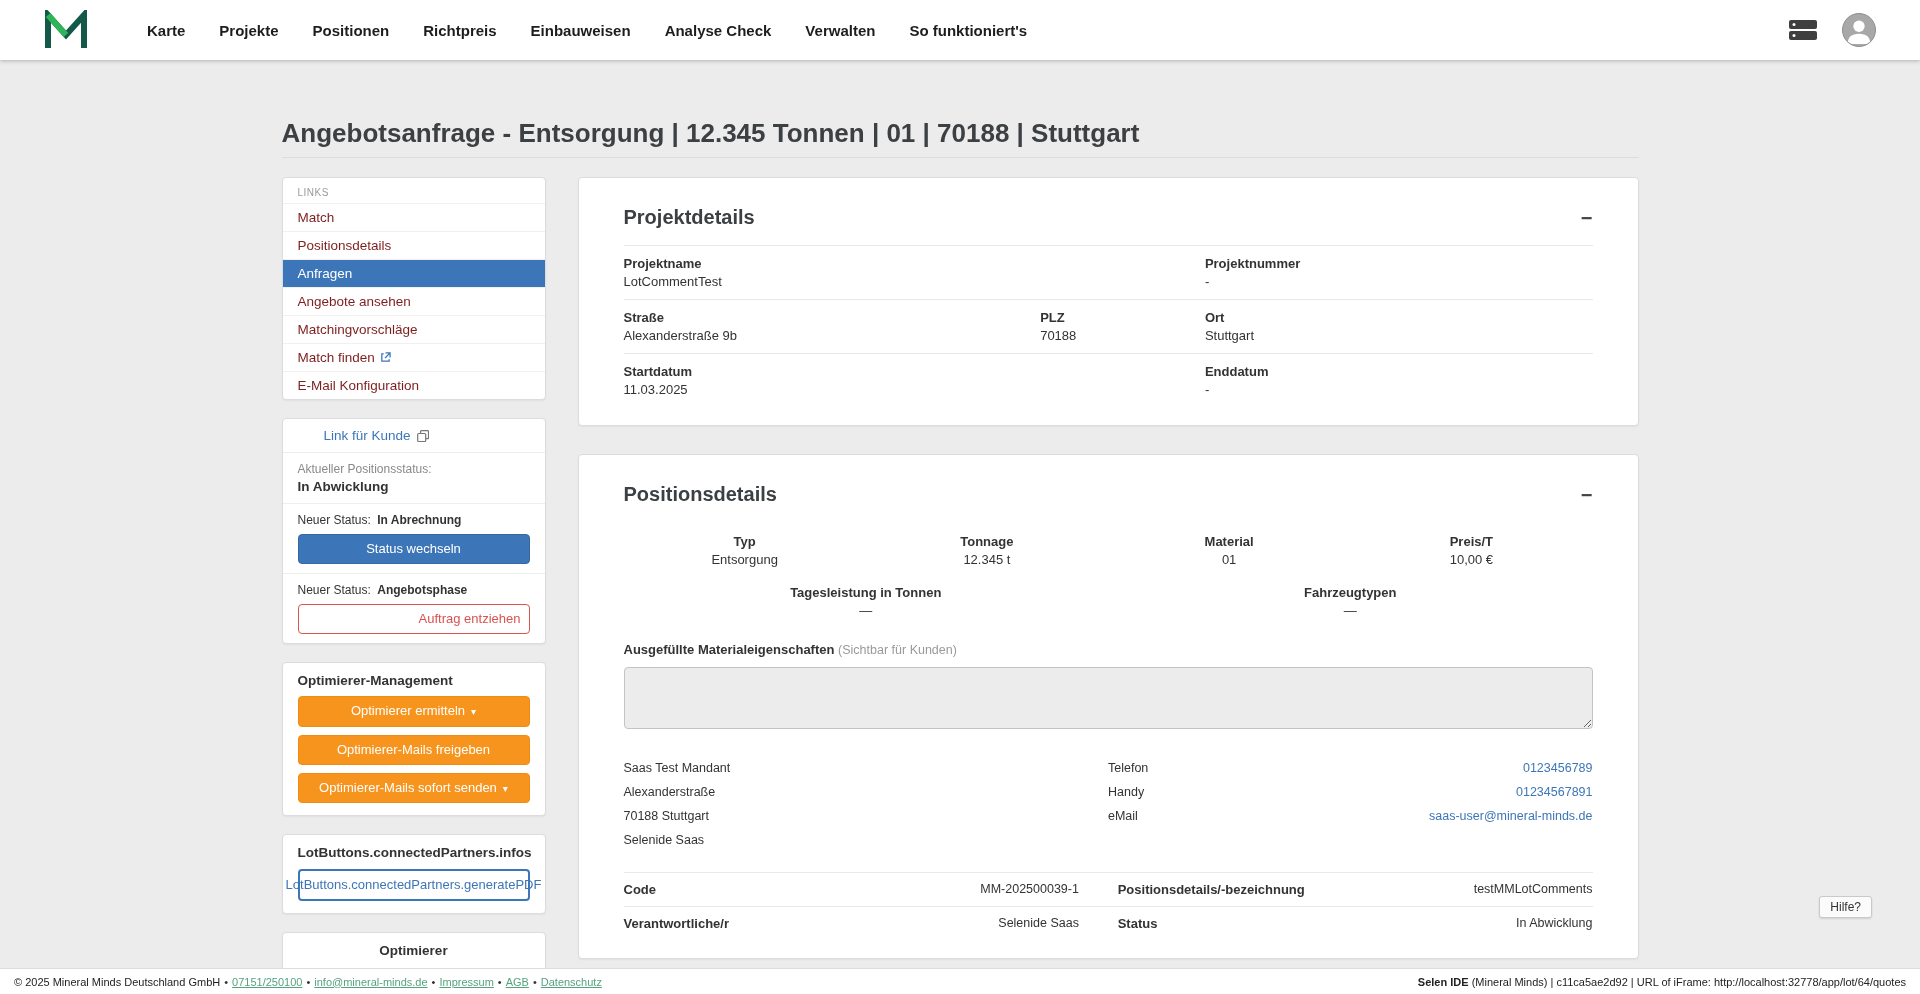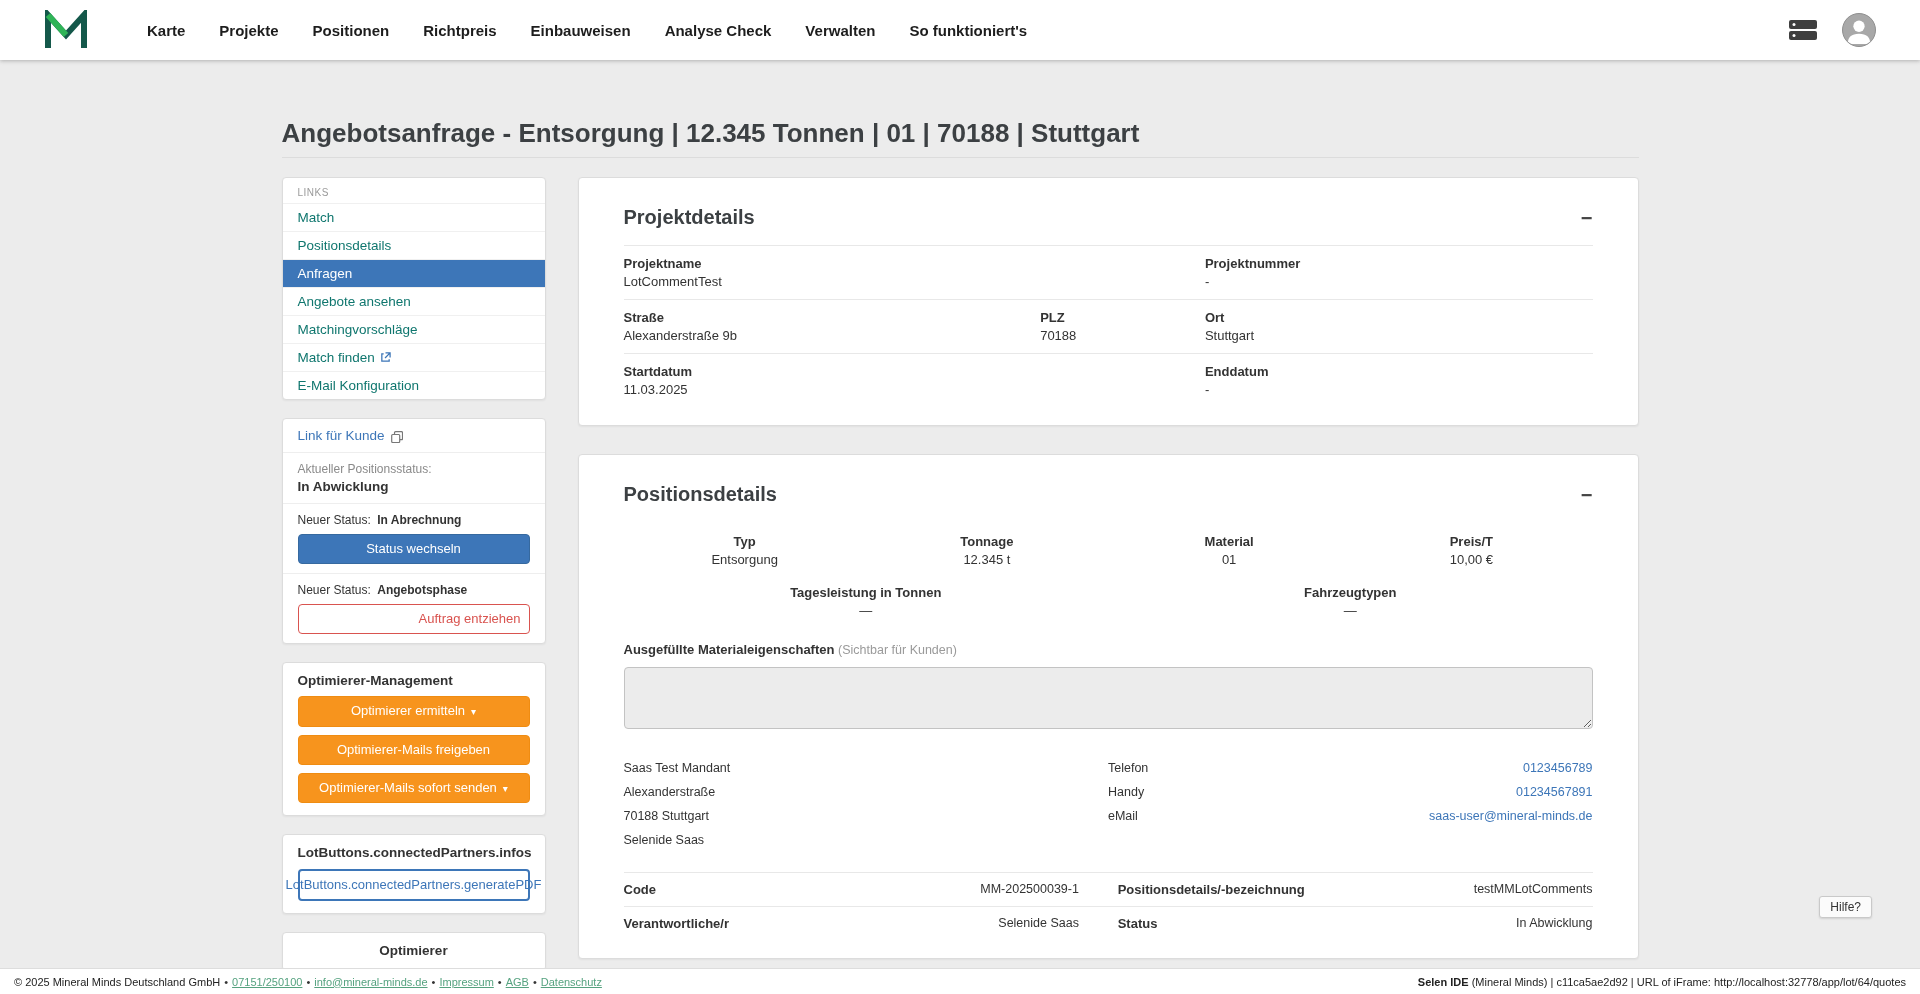--- a/index.html
+++ b/index.html
@@ -44,27 +44,27 @@
   
   .scard {
     background: #fff; border: 1px solid #dcdcdc; border-radius: 4px;
     margin-bottom: 18px; box-shadow: 0 1px 2px rgba(0,0,0,.05); overflow: hidden;
   }
   .links-header {
     padding: 9px 15px 5px; font-size: 10px; color: #9a9a9a; letter-spacing: .5px;
   }
   .nav-item {
     display: flex; align-items: center; gap: 5px;
-    padding: 6px 15px; font-size: 13.5px; color: #0f766e;
+    padding: 6px 15px; font-size: 13.5px; color: #7f1d1d;
     border-top: 1px solid #f0f0f0; cursor: pointer;
   }
   .nav-item.active { background: #3d76b8; color: #fff; }
   .section { padding: 9px 15px; }
   .section + .section { border-top: 1px solid #eee; }
-  .link-blue { color: #3d76b8; cursor: pointer; display: inline-flex; align-items: flex-end; gap: 6px; font-size: 13.5px; }
+  .link-blue { color: #3d76b8; cursor: pointer; display: inline-flex; align-items: center; gap: 6px; font-size: 13.5px; margin-left: 26px; }
   .muted { color: #8a8a8a; font-size: 12px; }
   .status-value { font-weight: 700; font-size: 13.5px; color: #333; margin-top: 3px; }
   .new-status { font-size: 12px; color: #333; margin-bottom: 7px; }
   .new-status b { margin-left: 3px; }
 
   .btn {
     display: block; width: 100%; border-radius: 4px; font-size: 13px;
     padding: 5px 8px; text-align: center; cursor: pointer;
     border: 1px solid transparent; font-family: inherit; line-height: 1.4;
   }

